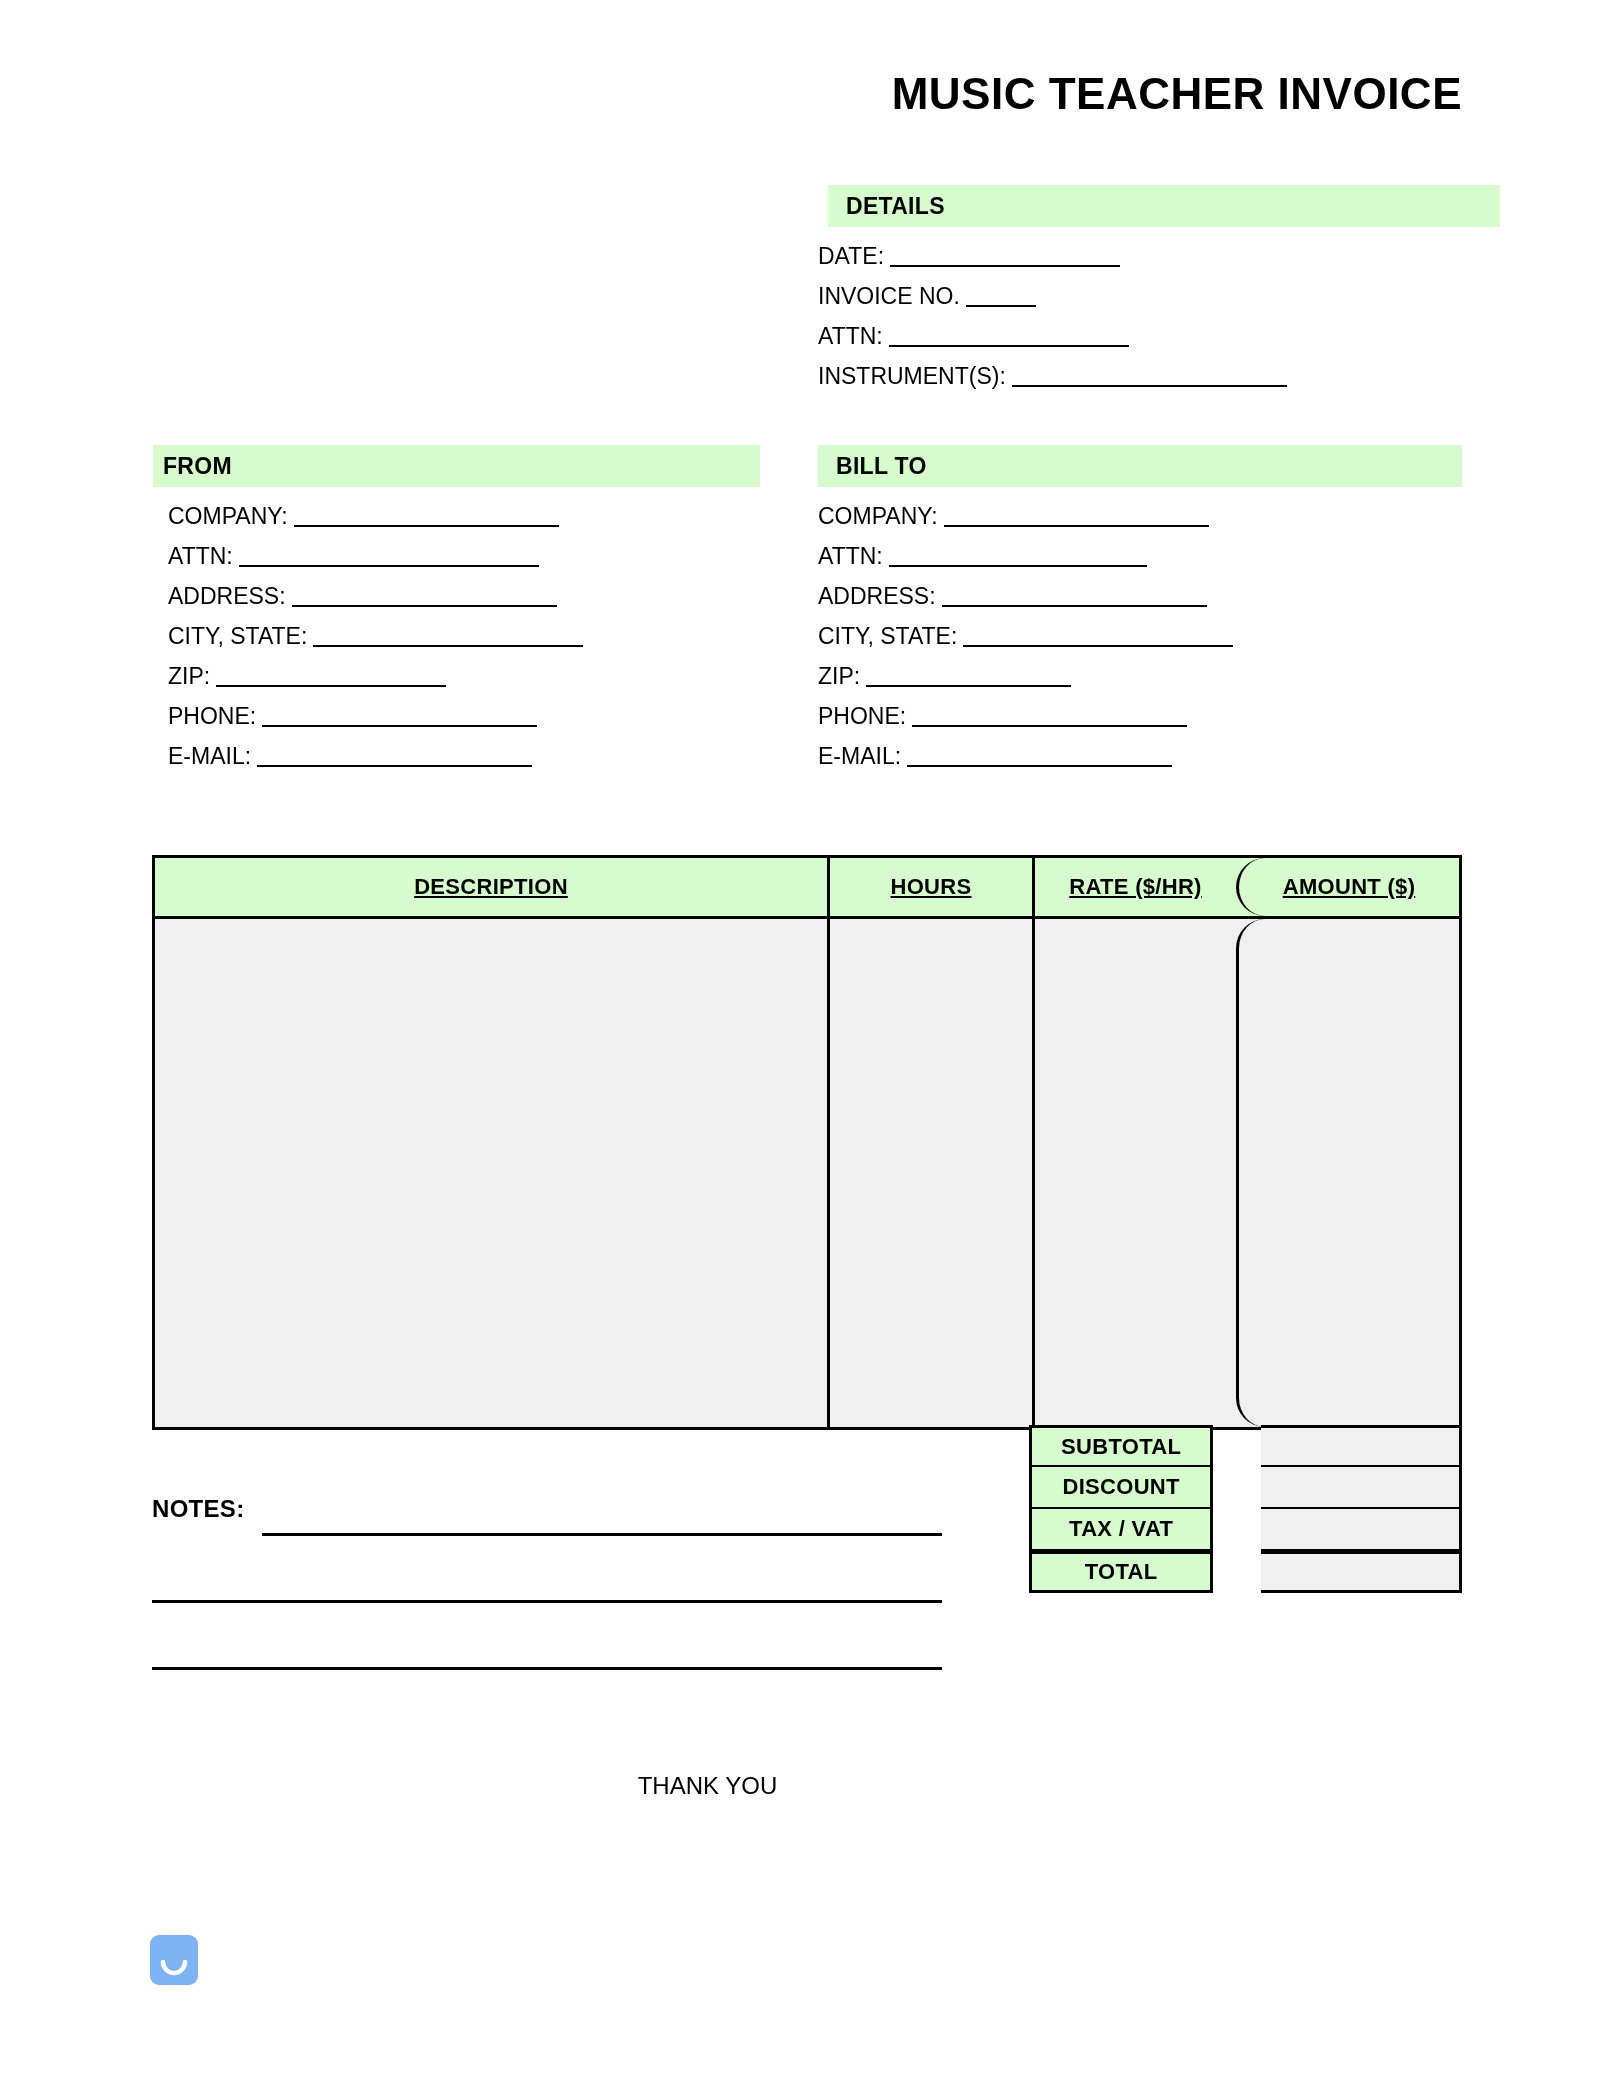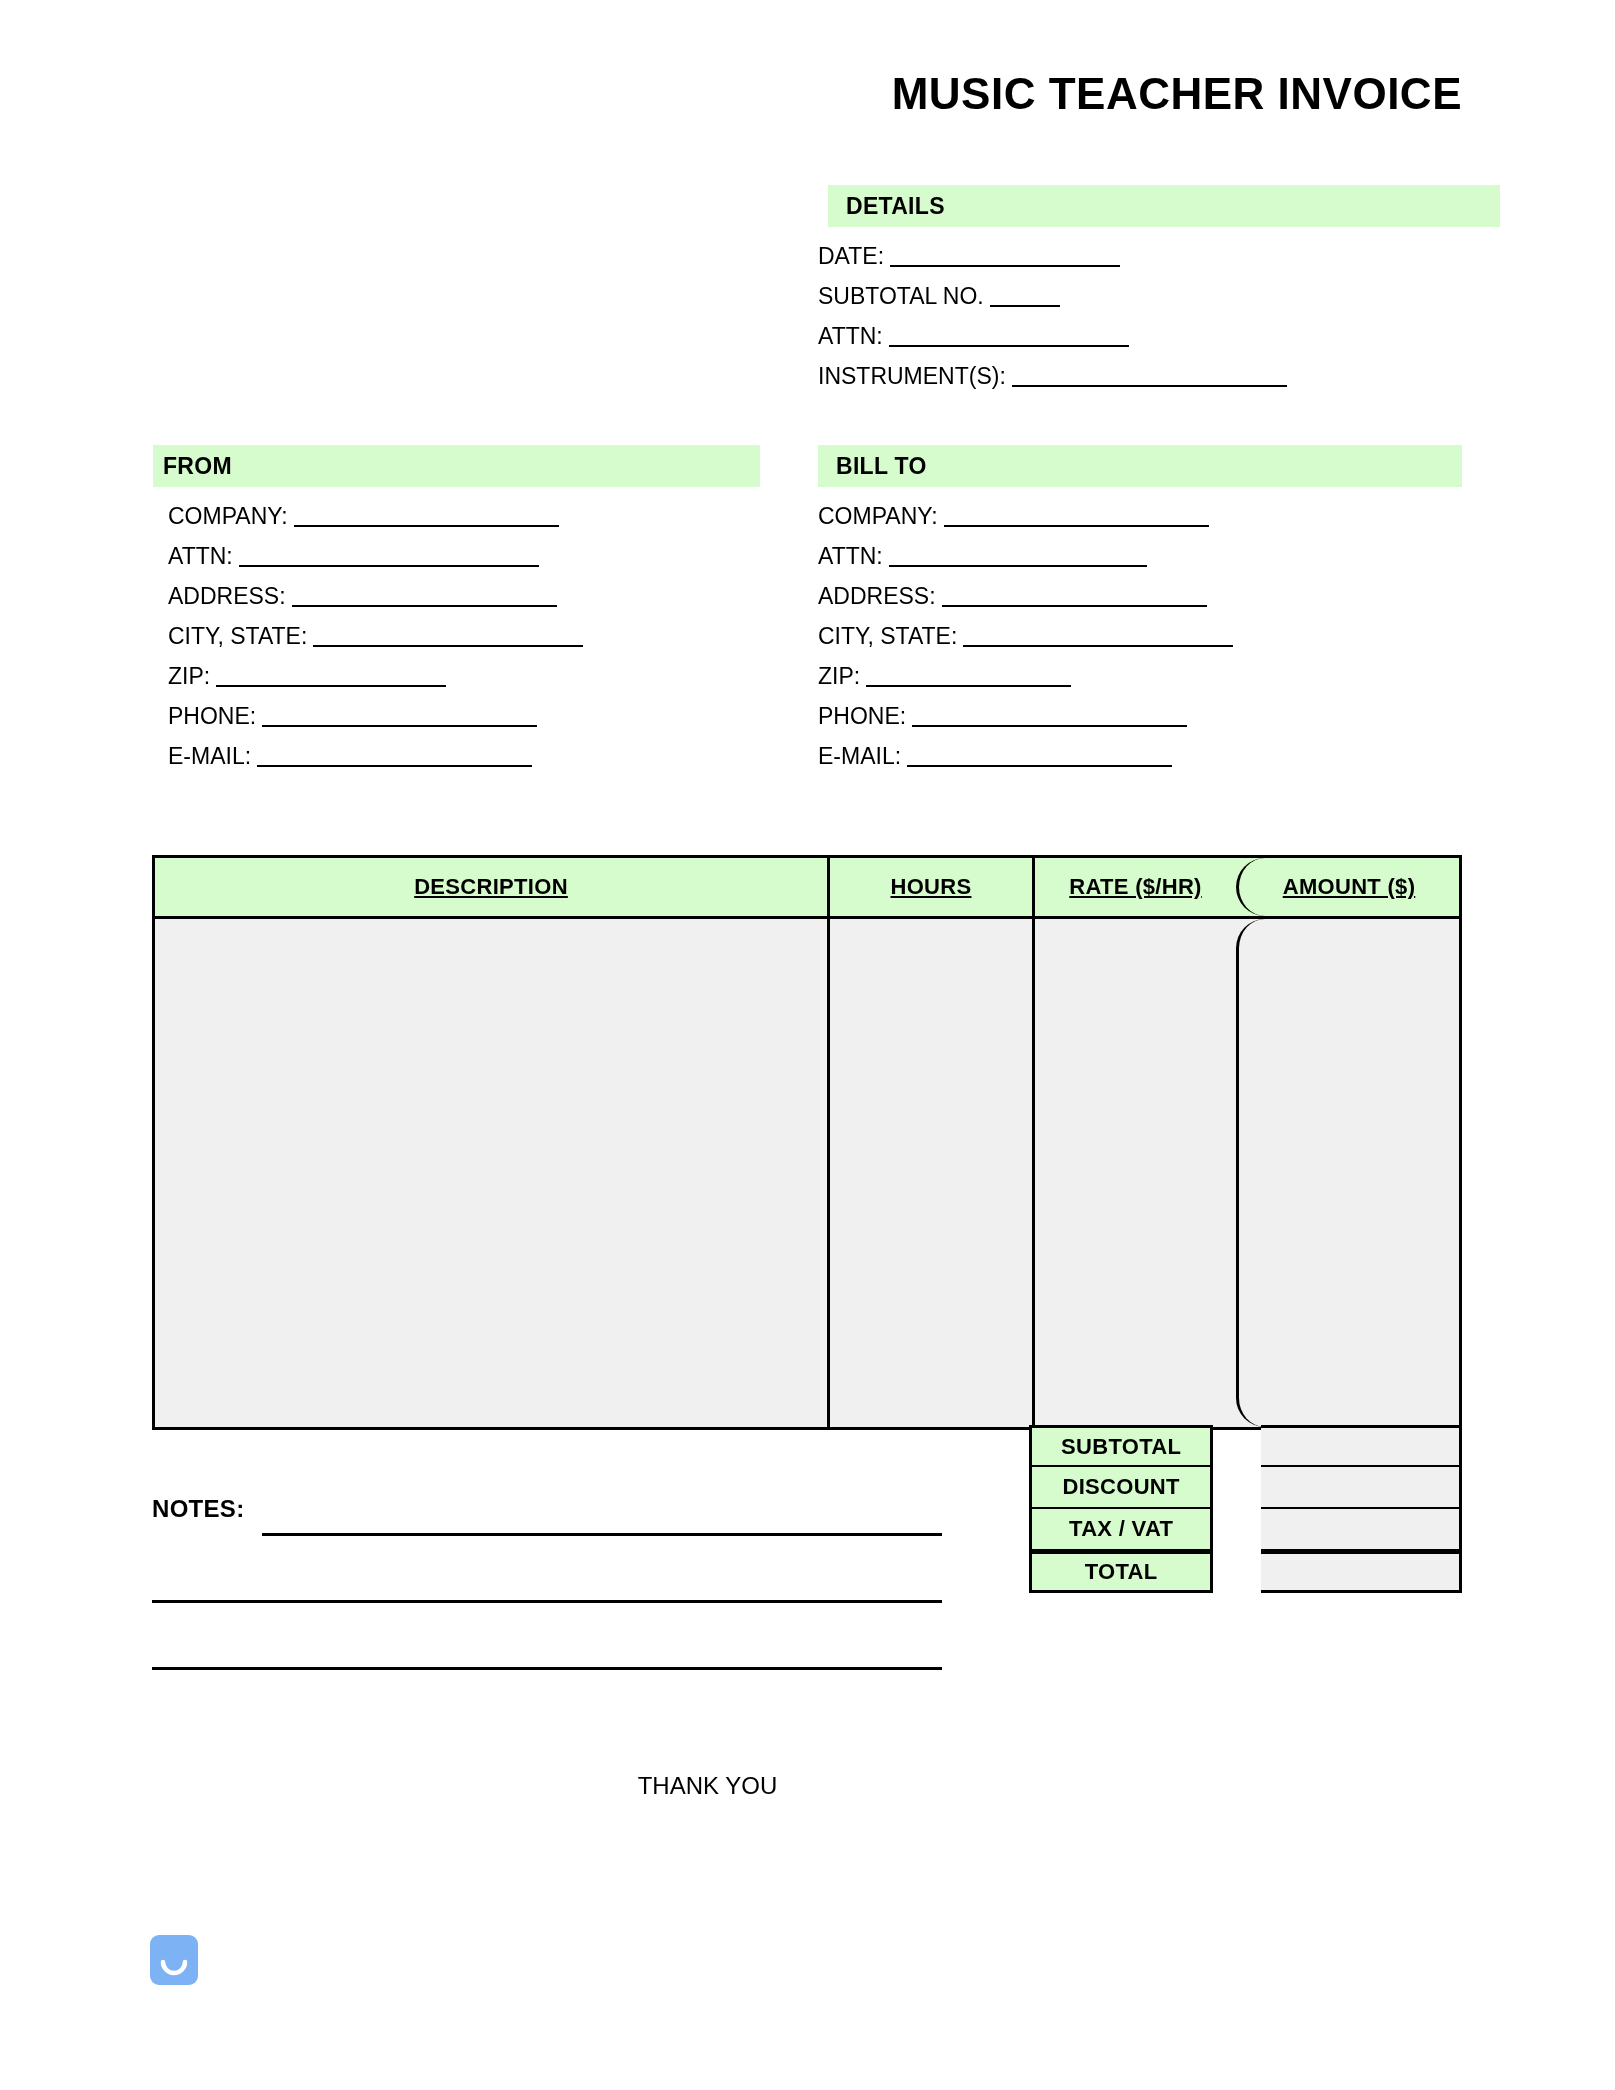--- a/index.html
+++ b/index.html
@@ -208,21 +208,21 @@
 
 <div class="page">
 
   <div class="doc-title">MUSIC TEACHER INVOICE</div>
 
   <div class="section-bar" id="bar-details">
     <span>DETAILS</span>
   </div>
   <div class="field-list" id="details-fields">
       <div class="field-row"><span class="field-label">DATE:</span><span class="field-rule" style="width: 230px;"></span></div>
-      <div class="field-row"><span class="field-label">SUBTOTAL NO.</span><span class="field-rule" style="width: 70px;"></span></div>
+      <div class="field-row"><span class="field-label">INVOICE NO.</span><span class="field-rule" style="width: 70px;"></span></div>
       <div class="field-row"><span class="field-label">ATTN:</span><span class="field-rule" style="width: 240px;"></span></div>
       <div class="field-row"><span class="field-label">INSTRUMENT(S):</span><span class="field-rule" style="width: 275px;"></span></div>
     </div>
 
   <div class="section-bar" id="bar-from">
     <span>FROM</span>
   </div>
   <div class="field-list" id="from-fields">
       <div class="field-row"><span class="field-label">COMPANY:</span><span class="field-rule" style="width: 265px;"></span></div>
       <div class="field-row"><span class="field-label">ATTN:</span><span class="field-rule" style="width: 300px;"></span></div>

